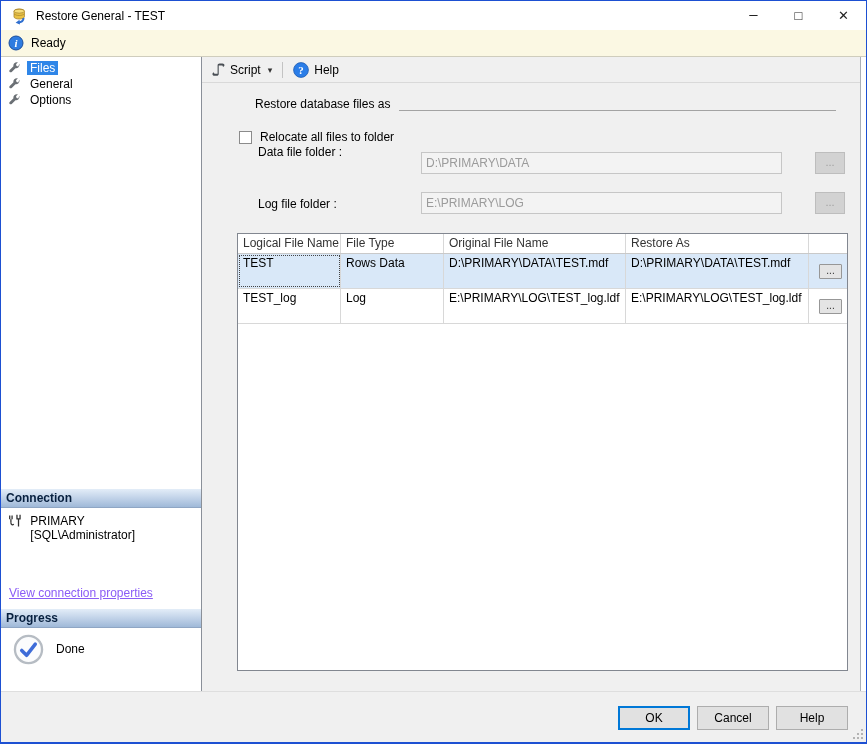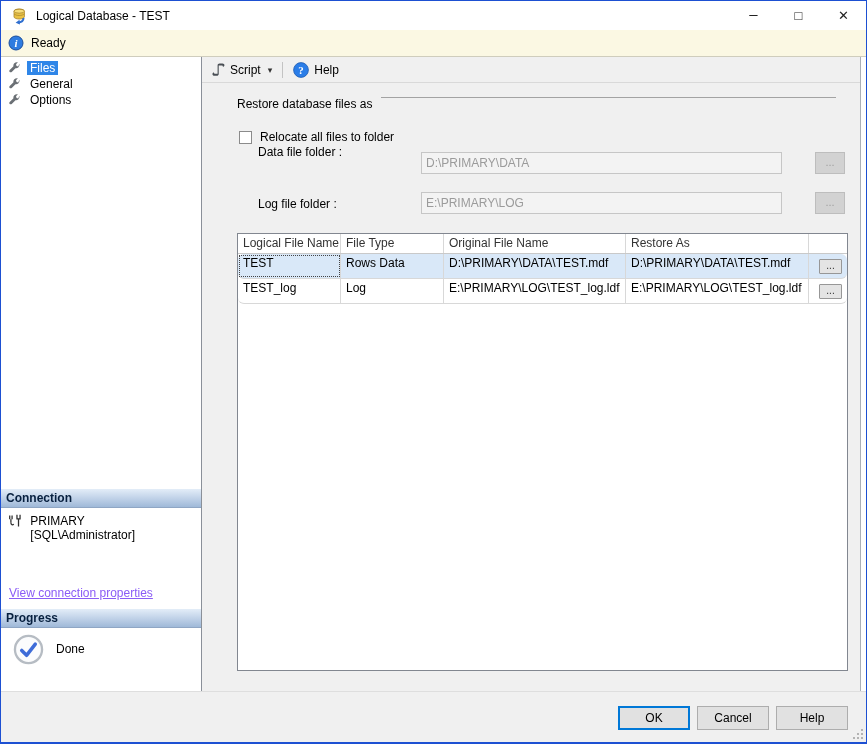--- a/index.html
+++ b/index.html
@@ -49,21 +49,21 @@
   
   .toolbar { height:26px; flex:0 0 auto; display:flex; align-items:center; padding-left:2px;
              background:#f0f0f0; border-bottom:1px solid #d9d9d9;text-align:center; }
   .tool-btn { display:flex; align-items:center; gap:5px; padding:2px 6px; cursor:default; }
   .caret { font-size:9px; color:#333; padding-left:2px; }
   .tool-sep { width:1px; height:16px; background:#c3c3c3; margin:0 4px; }
 
   
   .content { position:relative; flex:1 1 auto; background:#f0f0f0; }
 
-  .group-row { position:absolute; top:14px; left:35px; right:24px; display:flex; align-items:flex-start; }
+  .group-row { position:absolute; top:14px; left:53px; right:24px; display:flex; align-items:flex-end; }
   .group-row .g-label { white-space:nowrap; margin-right:9px; }
   .group-row .g-line { flex:1; height:1px; background:#a3a3a3; }
 
   .checkbox { position:absolute; top:48px; left:37px; width:13px; height:13px; background:#fff;
               border:1px solid #8b8b8b; }
   .checkbox-label { position:absolute; top:47px; left:58px; }
 
   .field-label { position:absolute; left:56px; }
   .lbl-data { top:62px; } .lbl-log { top:114px; }
   .field-input { position:absolute; left:219px; width:361px; height:22px; border:1px solid #c6c6c6;
@@ -72,21 +72,21 @@
   .inp-data { top:69px; } .inp-log { top:109px; }
   .browse-btn { position:absolute; left:613px; width:30px; height:22px; border:1px solid #bdbdbd;
                 background:#d2d2d2; color:#9f9f9f; font-size:11px; line-height:19px; text-align:center; }
   .bb-data { top:69px; } .bb-log { top:109px; }
 
   
   .grid { position:absolute; top:150px; left:35px; right:12px; bottom:20px;
           background:#fff; border:1px solid #828790; overflow:hidden; }
   .g-header { display:flex; height:20px; border-bottom:1px solid #c9c9c9; background:#fff; }
   .gh-cell { line-height:19px; padding-left:5px; color:#333; border-right:1px solid #d8d8d8; }
-  .g-row { display:flex; height:25px; border-bottom:1px solid #d8d8d8; background:#fff;border-radius:6px; }
+  .g-row { display:flex; height:35px; border-bottom:1px solid #d8d8d8; background:#fff; }
   .g-row.selected { background:#d9e8f8; }
   .gc { line-height:18px; padding-left:5px; border-right:1px solid #d8d8d8; white-space:nowrap; overflow:hidden; }
   .c1 { width:103px; flex:0 0 auto; } .c2 { width:103px; flex:0 0 auto; }
   .c3 { width:182px; flex:0 0 auto; } .c4 { width:183px; flex:0 0 auto; }
   .c5 { flex:1 1 auto; border-right:none; display:flex; align-items:center; justify-content:center; }
   .gc.focus-cell { outline:1px dotted #444; outline-offset:-2px; }
   .grid-browse { width:23px; height:15px; background:#e4e4e4; border:1px solid #979797; border-radius:1px;
                  font-size:10px; line-height:12px; text-align:center; color:#333; }
 
   
@@ -106,21 +106,21 @@
   <div class="titlebar">
     <span class="app-ico">
       <svg width="18" height="18" viewBox="0 0 18 18">
         <path d="M4 4.2 C4 2.9 6.3 2 9.2 2 s5.2 .9 5.2 2.2 v5.6 c0 1.3 -2.3 2.2 -5.2 2.2 s-5.2 -.9 -5.2 -2.2 z" fill="#e9c245" stroke="#a8842a" stroke-width="0.8"></path>
         <ellipse cx="9.2" cy="4.2" rx="5.2" ry="2" fill="#f6dd7a" stroke="#a8842a" stroke-width="0.8"></ellipse>
         <path d="M4.1 7 c1 .9 2.9 1.5 5.1 1.5 s4.1 -.6 5.1 -1.5" fill="none" stroke="#a8842a" stroke-width="0.7"></path>
         <path d="M13.5 11 c0 2.6 -2.4 4.4 -5.5 4.6" fill="none" stroke="#2f6fd0" stroke-width="2"></path>
         <path d="M9.5 12.8 L5.6 15.7 L10 17.4 Z" fill="#2f6fd0"></path>
       </svg>
     </span>
-    <span class="title-text">Logical Database - TEST</span>
+    <span class="title-text">Restore General - TEST</span>
     <div class="win-controls">
       <div class="win-btn min">
           <span>–</span>
         </div>
       <div class="win-btn">
           <span>□</span>
         </div>
       <div class="win-btn">
           <span>✕</span>
         </div>

